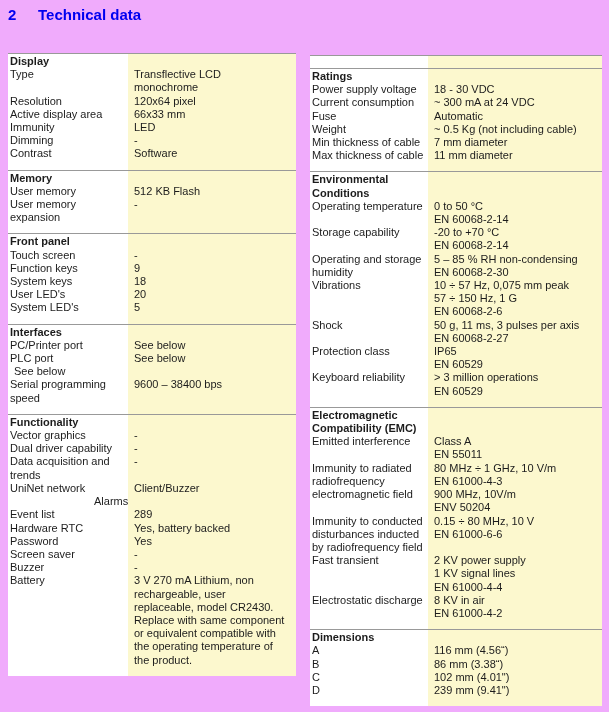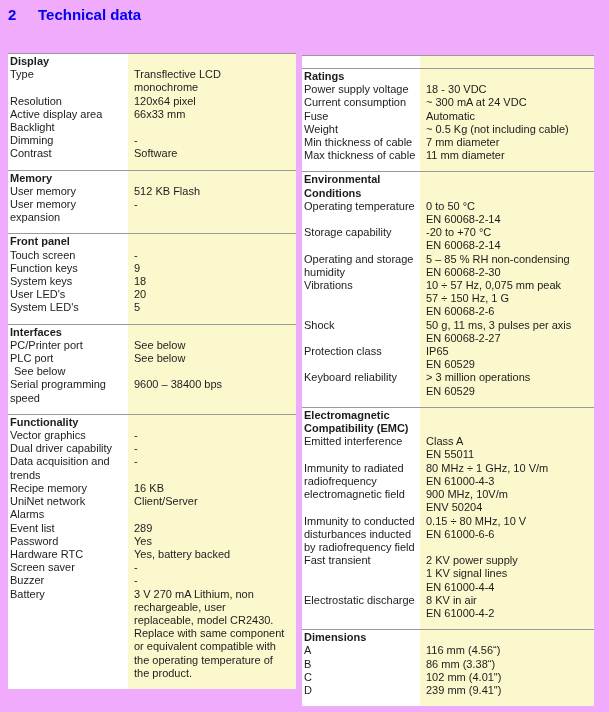--- a/index.html
+++ b/index.html
@@ -8,29 +8,29 @@
     font-family:Liberation Sans, sans-serif; font-size:11px; line-height:13.2px;
     color:#1c1c1c; overflow:hidden;
   }
   .doc-title {
     position:absolute; left:8px; top:6px;
     color:var(--title-blue,#0000f0); font-size:15px; font-weight:bold; line-height:18px;
   }
   .doc-title .num { display:inline-block; min-width:30px; }
   .col { position:absolute; }
   #left-col  { left:8px;   top:53px; width:288px; --label-w:120px; }
-  #right-col { left:302px; top:55px; width:292px; --label-w:118px; }
+  #right-col { left:310px; top:55px; width:292px; --label-w:118px; }
   .section {
     border-top:1px solid var(--line-gray,#999);
     background:linear-gradient(90deg, #ffffff var(--label-w), var(--cell-yellow,#fcf8ce) var(--label-w));
     padding-bottom:9px;
   }
   .section.spacer { height:12px; padding-bottom:0; }
   .sec-title { font-weight:bold; padding:1px 0 0 2px; white-space:pre-line; }
-  .row { display:flex; align-items:flex-start; }
+  .row { display:flex; align-items:flex-start;justify-content:center; }
   .cell { white-space:pre-line; }
   .cell.label { flex:none; width:var(--label-w); box-sizing:border-box; padding-left:2px; }
   .cell.value { flex:1; padding-left:6px; box-sizing:border-box; }
 </style>
 </head>
 <body>
 
 <div class="page">
   <div class="doc-title">
     <span class="num">2</span><span>Technical data</span>
@@ -46,21 +46,22 @@
         </div>
         <div class="row">
           <div class="cell label">Resolution</div>
           <div class="cell value">120x64 pixel</div>
         </div>
         <div class="row">
           <div class="cell label">Active display area</div>
           <div class="cell value">66x33 mm</div>
         </div>
         <div class="row">
-          <div class="cell label">Backlight</div>
+          <div class="cell label">Immunity</div>
+          <div class="cell value">LED</div>
         </div>
         <div class="row">
           <div class="cell label">Dimming</div>
           <div class="cell value">-</div>
         </div>
         <div class="row">
           <div class="cell label">Contrast</div>
           <div class="cell value">Software</div>
         </div>
       </div>
@@ -127,41 +128,37 @@
         <div class="row">
           <div class="cell label">Dual driver capability</div>
           <div class="cell value">-</div>
         </div>
         <div class="row">
           <div class="cell label">Data acquisition and
 trends</div>
           <div class="cell value">-</div>
         </div>
         <div class="row">
-          <div class="cell label">Recipe memory</div>
-          <div class="cell value">16 KB</div>
-        </div>
-        <div class="row">
           <div class="cell label">UniNet network</div>
-          <div class="cell value">Client/Server</div>
+          <div class="cell value">Client/Buzzer</div>
         </div>
         <div class="row">
           <div class="cell label">Alarms</div>
         </div>
         <div class="row">
           <div class="cell label">Event list</div>
           <div class="cell value">289</div>
         </div>
         <div class="row">
+          <div class="cell label">Hardware RTC</div>
+          <div class="cell value">Yes, battery backed</div>
+        </div>
+        <div class="row">
           <div class="cell label">Password</div>
           <div class="cell value">Yes</div>
-        </div>
-        <div class="row">
-          <div class="cell label">Hardware RTC</div>
-          <div class="cell value">Yes, battery backed</div>
         </div>
         <div class="row">
           <div class="cell label">Screen saver</div>
           <div class="cell value">-</div>
         </div>
         <div class="row">
           <div class="cell label">Buzzer</div>
           <div class="cell value">-</div>
         </div>
         <div class="row">

